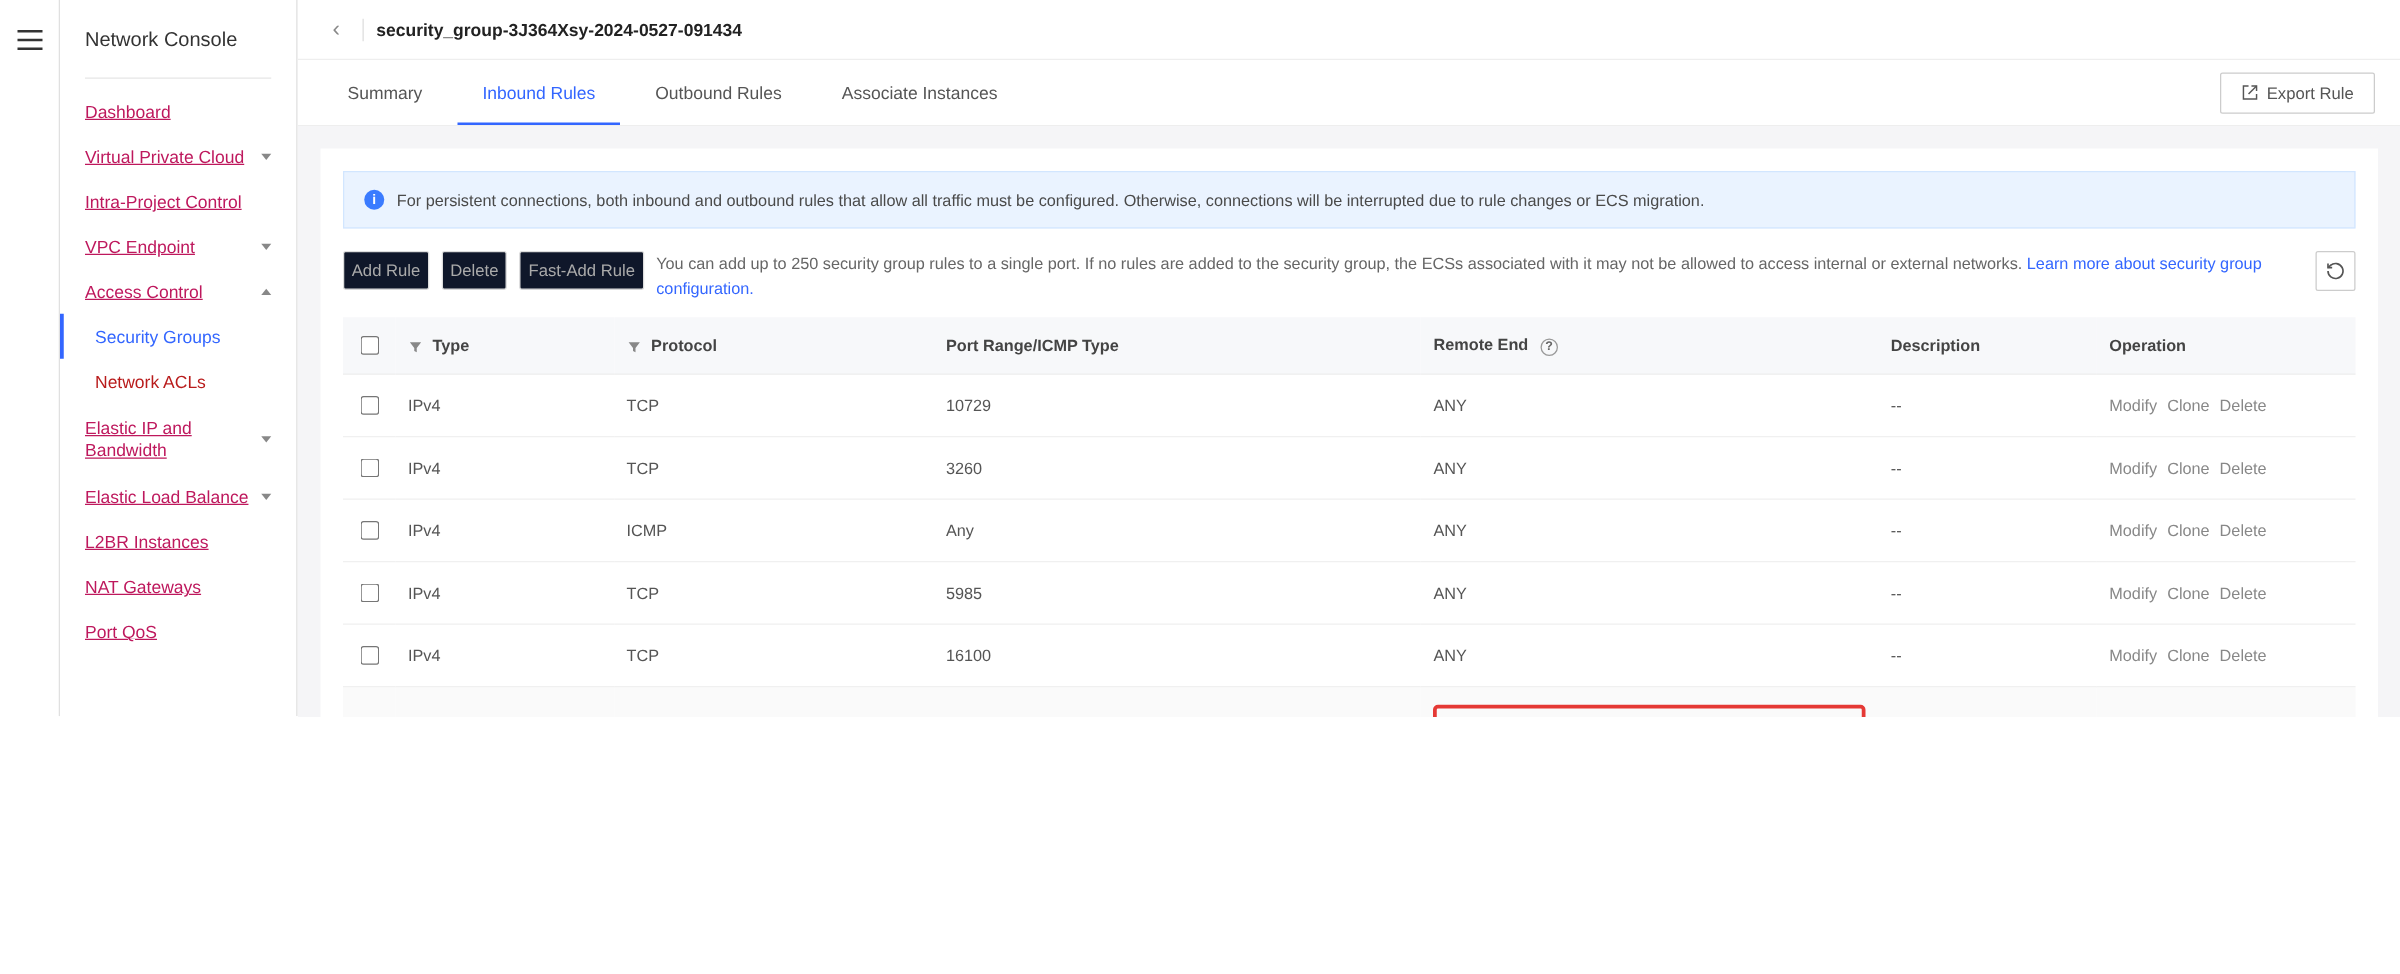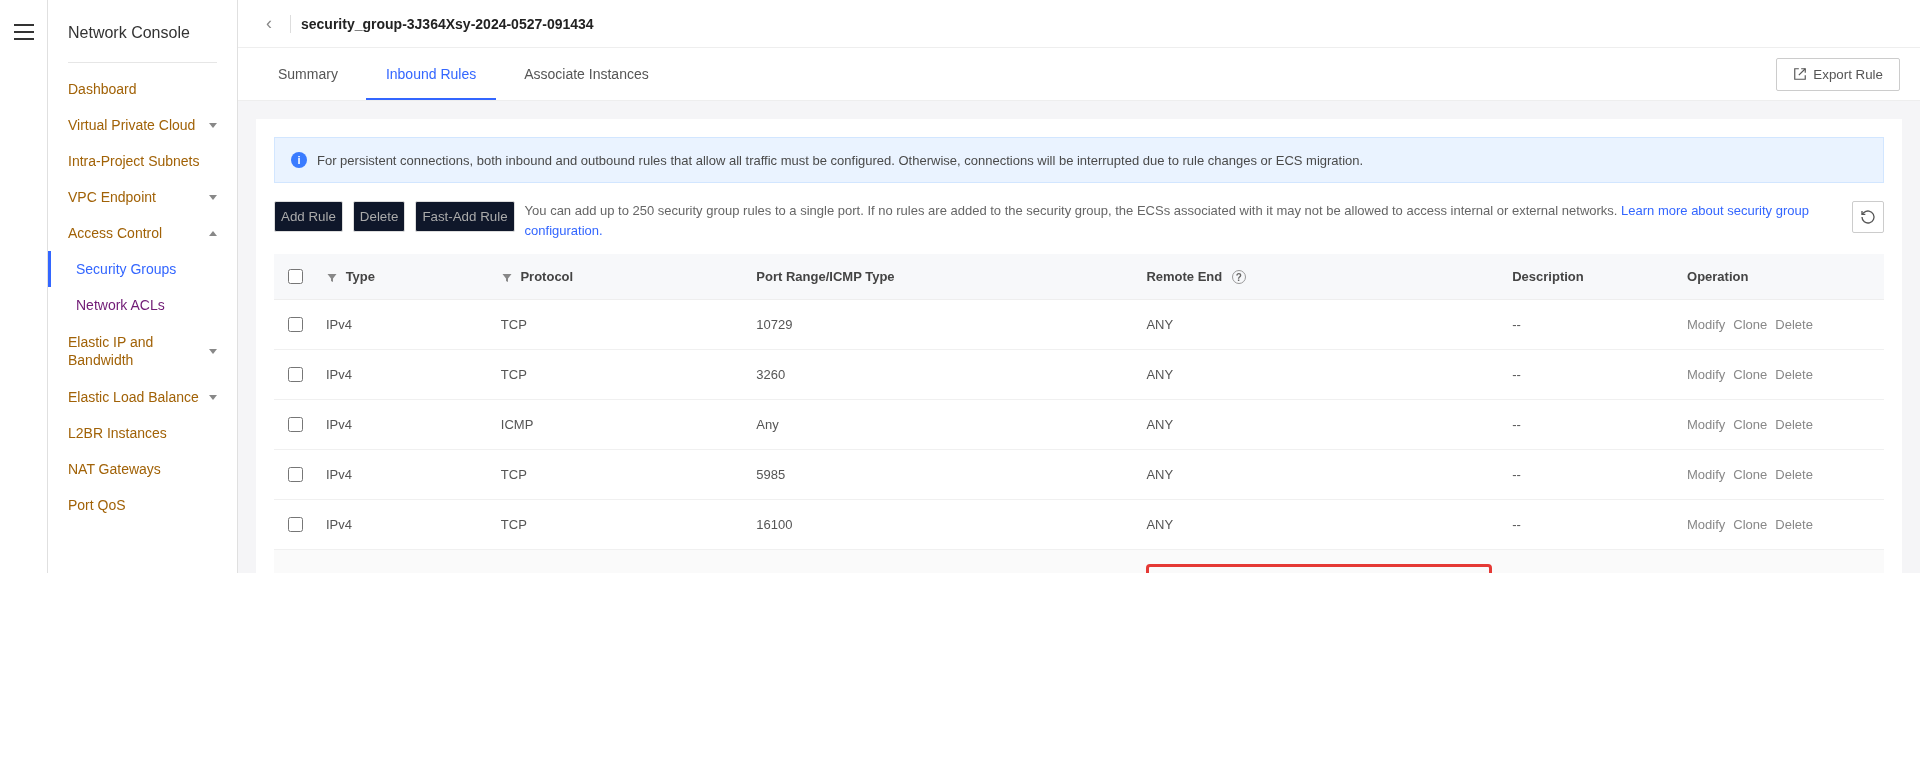--- a/index.html
+++ b/index.html
@@ -43,27 +43,28 @@
   .sidebar-hr {
     border: none;
     border-top: 1px solid #e6e6e6;
     margin: 8px 20px;
   }
   .sidebar-item {
     display: flex;
     align-items: center;
     justify-content: space-between;
     padding: 10px 20px;
-    color: #a16207;
+    color: #be185d;
     cursor: pointer;
+    text-decoration: underline;
   }
   .sidebar-item.two-line { line-height: 1.3; }
   .sidebar-sub {
     padding: 10px 0 10px 28px;
-    color: #701a75;
+    color: #b91c1c;
     cursor: pointer;
   }
   .sidebar-sub.active {
     color: #3366ff;
     border-left: 3px solid #3366ff;
     padding-left: 25px;
   }
   .caret {
     width: 0; height: 0;
     border-left: 4px solid transparent;
@@ -219,21 +220,21 @@
     <hr class="sidebar-hr">
 
     <div class="sidebar-item">
       <span>Dashboard</span>
     </div>
     <div class="sidebar-item">
       <span>Virtual Private Cloud</span>
       <span class="caret"></span>
     </div>
     <div class="sidebar-item">
-      <span>Intra-Project Subnets</span>
+      <span>Intra-Project Control</span>
     </div>
     <div class="sidebar-item">
       <span>VPC Endpoint</span>
       <span class="caret"></span>
     </div>
     <div class="sidebar-item">
       <span>Access Control</span>
       <span class="caret up"></span>
     </div>
     <div class="sidebar-sub active">
@@ -264,20 +265,21 @@
   <div class="main">
     <div class="topbar">
       <span class="back-icon">‹</span>
       <span class="vbar"></span>
       <span class="crumb">security_group-3J364Xsy-2024-0527-091434</span>
     </div>
 
     <div class="tabrow">
       <div class="tab">Summary</div>
       <div class="tab active">Inbound Rules</div>
+      <div class="tab">Outbound Rules</div>
       <div class="tab">Associate Instances</div>
       <div class="tabrow-spacer"></div>
       <button class="export-btn">
         <svg viewBox="0 0 24 24" fill="none" stroke="#555" stroke-width="2">
             <path d="M14 3h7v7"></path>
             <path d="M10 14L21 3"></path>
             <path d="M21 14v7H3V3h7"></path>
           </svg>
         <span>Export Rule</span>
       </button>

